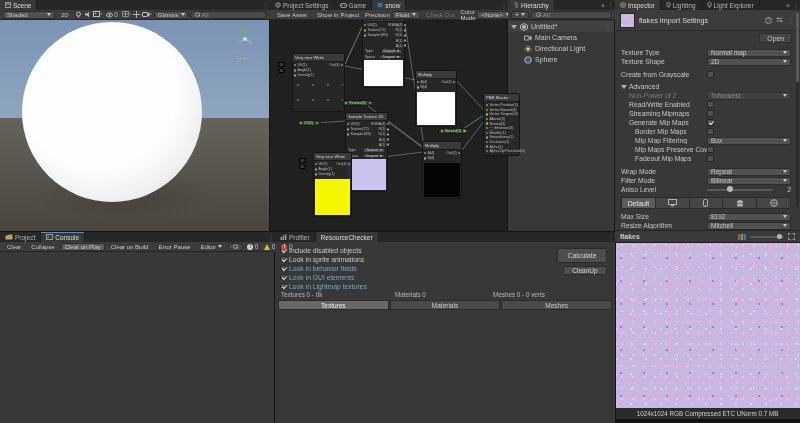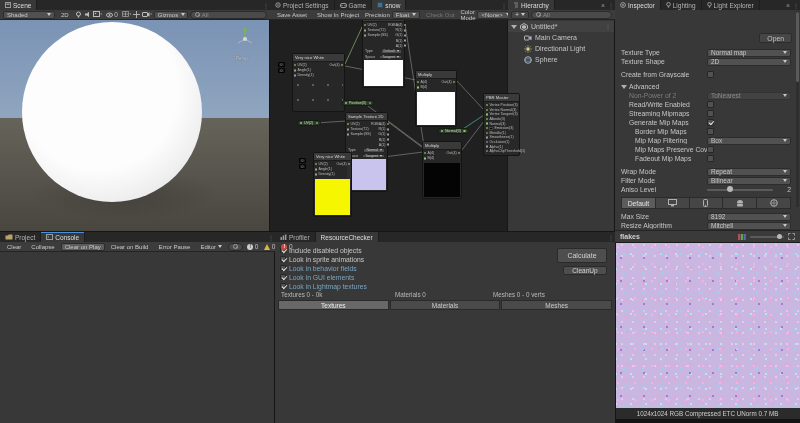--- a/index.html
+++ b/index.html
@@ -649,20 +649,39 @@
               <rect x="1.8" y="4.2" width="1.4" height="1.4" fill="#9a9a9a"></rect>
             </svg>
           </span>
         <span>Light Explorer</span>
       </div>
       <div class="tabspacer"></div>
       <div class="dots">a</div>
       <div class="dots">⋮</div>
     </div>
 
+    <div style="position:absolute;left:0;right:0;top:10px;height:21px;background:#3c3c3c;border-bottom:1px solid #2a2a2a;display:flex;align-items:center;gap:4px;padding:0 5px">
+      <div class="flakes-tex" style="width:15px;height:15px;border:1px solid #262626"></div>
+      <span style="font-size:7.2px;color:#d8d8d8">flakes Import Settings</span>
+      <span style="flex:1"></span>
+      <span class="ico">
+          <svg width="7" height="7">
+            <circle cx="3.5" cy="3.5" r="3" fill="none" stroke="#9a9a9a"></circle>
+            <text x="2.2" y="5.2" font-size="4.5" fill="#9a9a9a">?</text>
+          </svg>
+        </span>
+      <span class="ico">
+          <svg width="7" height="6">
+            <path d="M0.5 1.5 H6.5 M0.5 4 H6.5" stroke="#9a9a9a" stroke-width="0.8"></path>
+            <circle cx="2" cy="1.5" r="1" fill="#9a9a9a"></circle>
+            <circle cx="5" cy="4" r="1" fill="#9a9a9a"></circle>
+          </svg>
+        </span>
+      <span class="dots">⋮</span>
+    </div>
     <div style="position:absolute;right:8px;top:33px">
       <div class="tbtn" style="height:10px;font-size:6.8px;padding:0 7px">
           <span>Open</span>
         </div>
     </div>
 
     <div class="irow" style="top:48px">
       <span class="lab">Texture Type</span>
       <span class="ctl">
           <span class="dd">

